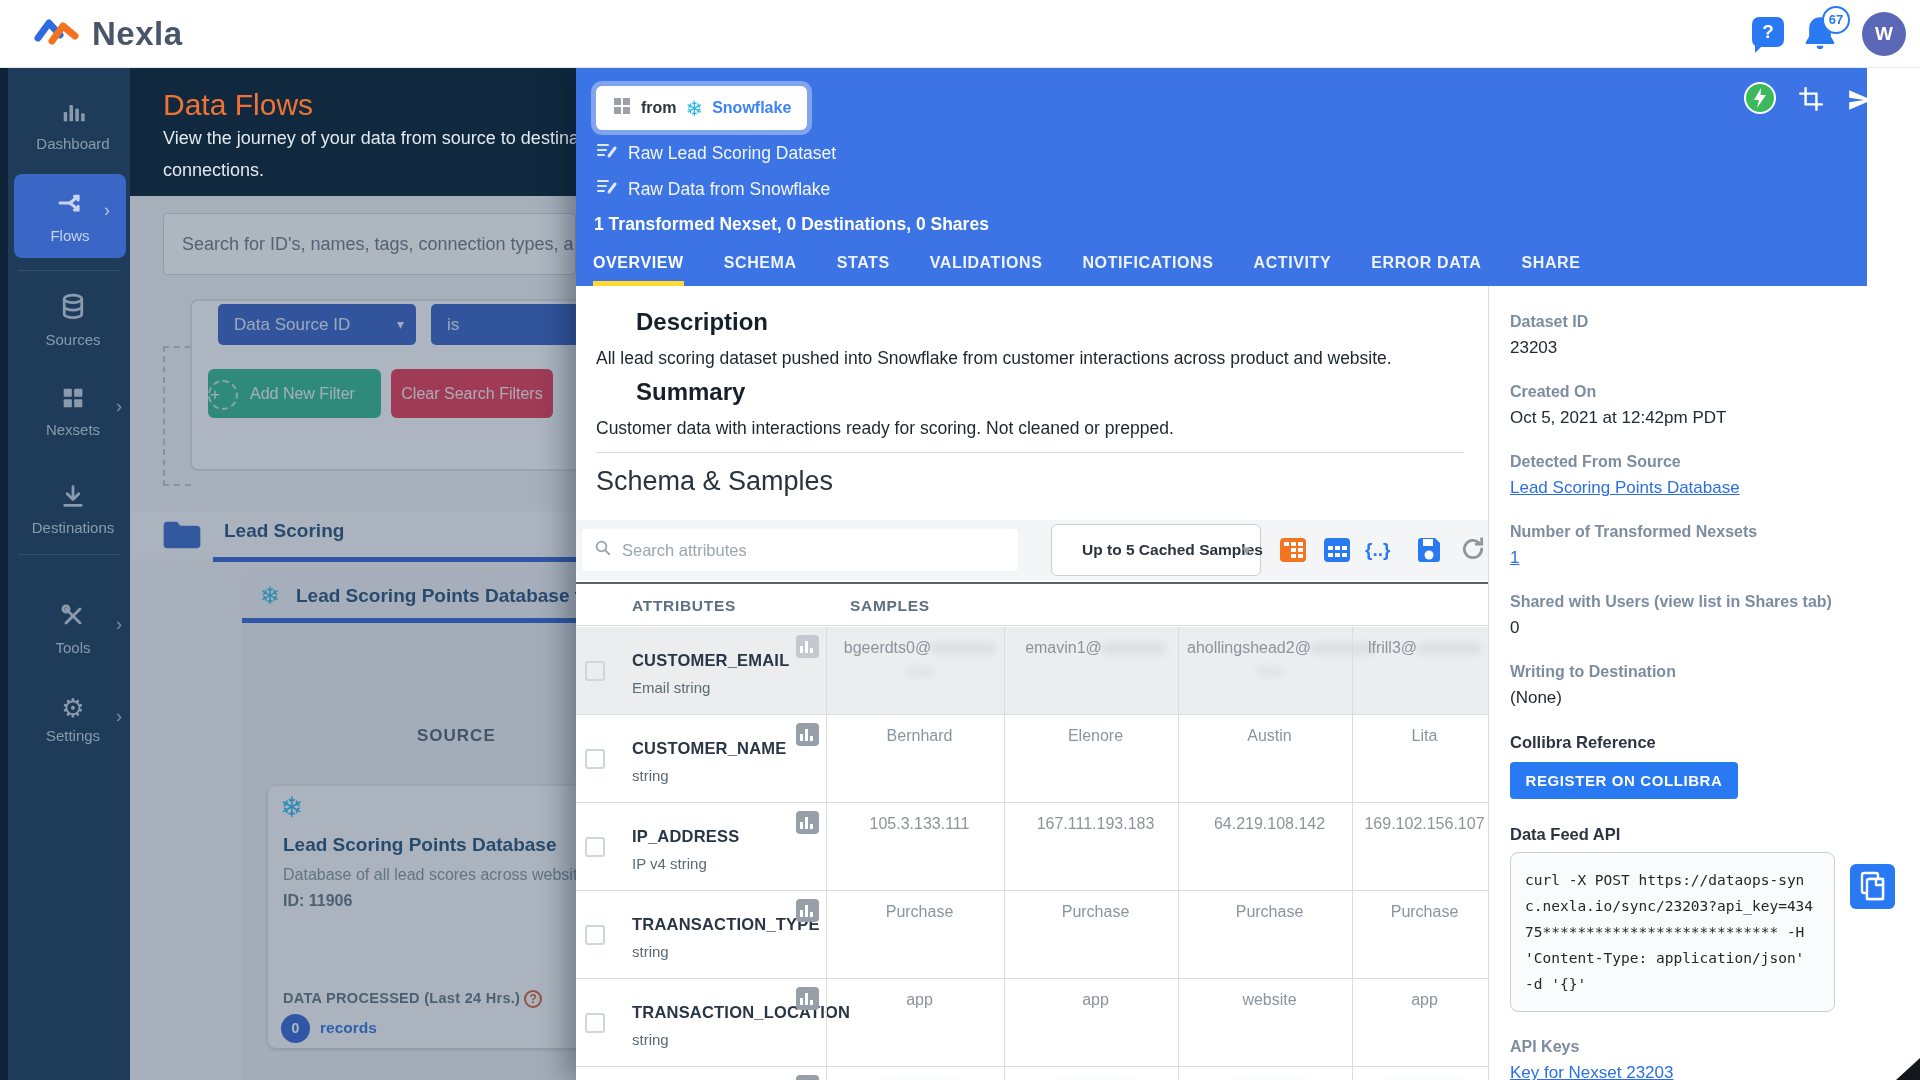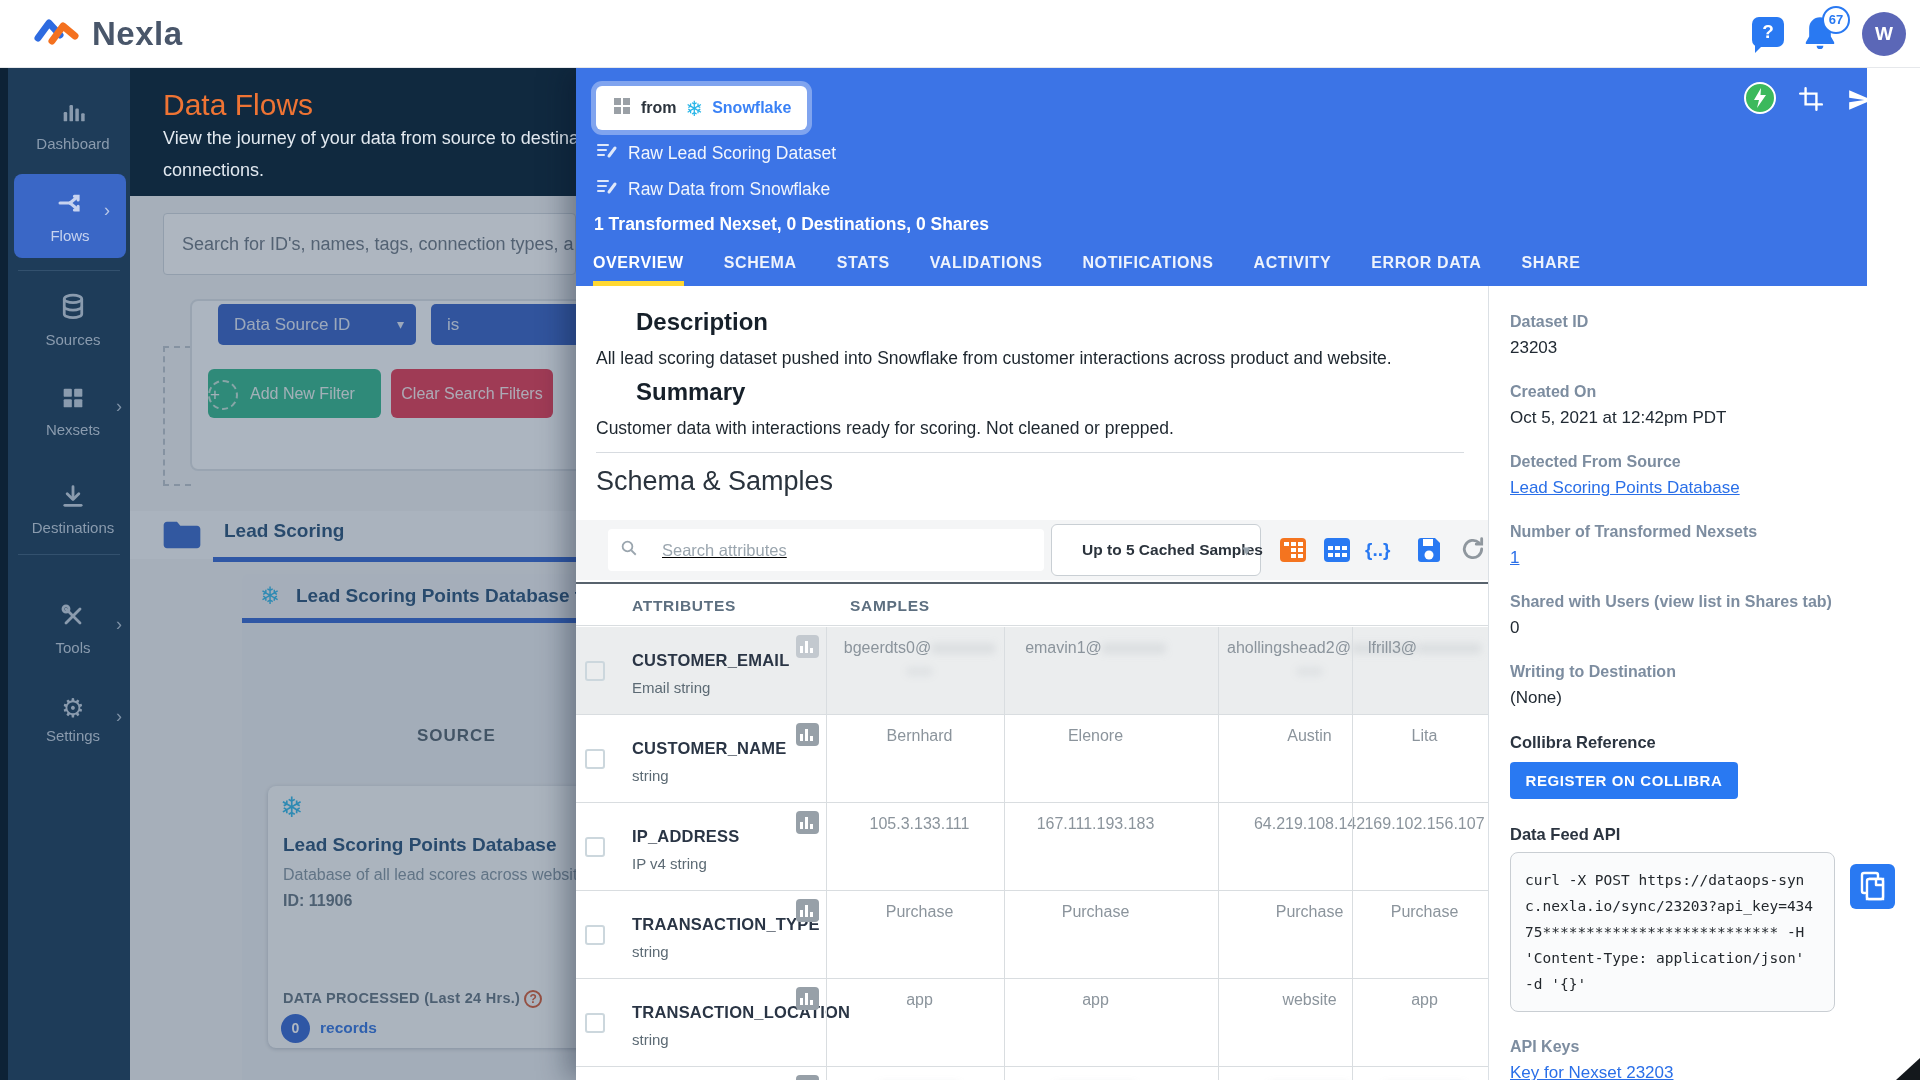--- a/index.html
+++ b/index.html
@@ -86,42 +86,42 @@
   .tab.active:after { content:""; position:absolute; left:0; right:0; bottom:0; height:5px; background:#ffd832; }
   .head-ico { position:absolute; top:14px; cursor:pointer; }
 
   
   #drawer-main { left:0; top:218px; width:912px; height:794px; background:#fff; overflow:hidden; }
   .h2 { position:absolute; left:20px; font-size:24px; font-weight:700; color:#16202a;margin-left:40px; }
   .body-text { position:absolute; left:20px; font-size:17.5px; color:#1d262e; }
   #schema-h { position:absolute; left:20px; top:180px; font-size:27px; font-weight:400; color:#2a333d; }
   #sect-div { left:20px; top:166px; width:868px; height:1px; background:#d7dbe0; }
   #schema-toolbar { left:0; top:234px; width:912px; height:60px; background:#f4f5f6; }
-  #attr-search { left:32px; top:9px; width:436px; height:42px; background:#fff; border-radius:4px; display:flex; align-items:center; gap:24px; padding:0 12px;text-decoration:underline; }
+  #attr-search { left:6px; top:9px; width:436px; height:42px; background:#fff; border-radius:4px; display:flex; align-items:center; gap:10px; padding:0 12px; }
   #attr-search input { border:0; outline:0; font-size:16.5px; color:#333; width:360px; font-family:"Liberation Sans",sans-serif; background:transparent; }
   #attr-search input::placeholder { color:#9aa5ae; }
   #samples-dd { left:475px; top:4px; width:210px; height:52px; background:#fff; border:1px solid #c9cfd4; border-radius:6px;
     font-size:15.5px; font-weight:600; color:#2b333c; line-height:50px; padding:0 30px 0 30px; cursor:pointer; white-space:nowrap; }
   #samples-dd .dd-chev { position:absolute; right:10px; top:0; color:#9aa5ae; font-size:14px; }
   .tool-ico { position:absolute; top:16px; width:28px; height:28px; cursor:pointer; }
   .braces { font-size:19px; font-weight:700; color:#2979f2; line-height:28px; }
 
   
   #tbl-head { left:0; top:296px; width:912px; height:44px; border-top:2px solid #58636d; border-bottom:1px solid #d9dde0; }
   .tbl-col-h { position:absolute; top:13px; font-size:15.5px; font-weight:700; letter-spacing:.7px; color:#5d6f80; }
   #table-body { left:0; top:341px; width:912px; height:453px; overflow:hidden;text-align:center; }
   .t-row { position:relative; width:912px; height:88px; border-bottom:1px solid #d9dde0; background:#fff; }
   .t-row.shaded { background:#ebedee; }
   .t-check { position:absolute; left:9px; top:34px; width:20px; height:20px; border:2px solid #ccd7dd; border-radius:3px; background:transparent; cursor:pointer; }
   .t-name { position:absolute; left:56px; top:24px; font-size:16.5px; font-weight:700; color:#2a3545; letter-spacing:.2px; }
   .t-type { position:absolute; left:56px; top:52px; font-size:15px; color:#5c6a74; }
   .t-bars { position:absolute; left:220px; top:8px; width:23px; height:23px; border-radius:4px; background:#97a0a8; }
   .t-row.shaded .t-bars { background:#c3c9cf; }
   .t-cell { position:absolute; top:0; height:88px; border-left:1px solid #d9dde0; padding:12px 0 0 8px; font-size:16px; color:#8b949c; }
-  .c1 { left:250px; width:178px; } .c2 { left:428px; width:174px; } .c3 { left:602px; width:174px;margin-left:40px; } .c4 { left:776px; width:136px; }
+  .c1 { left:250px; width:178px; } .c2 { left:428px; width:174px; } .c3 { left:602px; width:174px; } .c4 { left:776px; width:136px; }
   .blur { filter:blur(4px); opacity:.55; }
   .blur2 { display:block; filter:blur(4px); opacity:.45; font-size:13px; margin-top:6px; }
 
   
   #info-col { left:912px; top:218px; width:432px; height:794px; background:#fff; border-left:1px solid #dbe0e5; padding:27px 20px 0 21px; }
   .i-label { font-size:16px; font-weight:700; color:#7d8da0; margin-bottom:7px; }
   .i-value { font-size:17px; color:#212a33; margin-bottom:25px; }
   .i-link { font-size:17px; color:#2a6fe8; text-decoration:underline; margin-bottom:25px; cursor:pointer; }
   .i-dark { font-size:16.5px; font-weight:700; color:#2b3440; margin-bottom:8px; }
   #collibra-btn { width:228px; height:37px; background:#2979f2; border:0; border-radius:4px; color:#fff;

